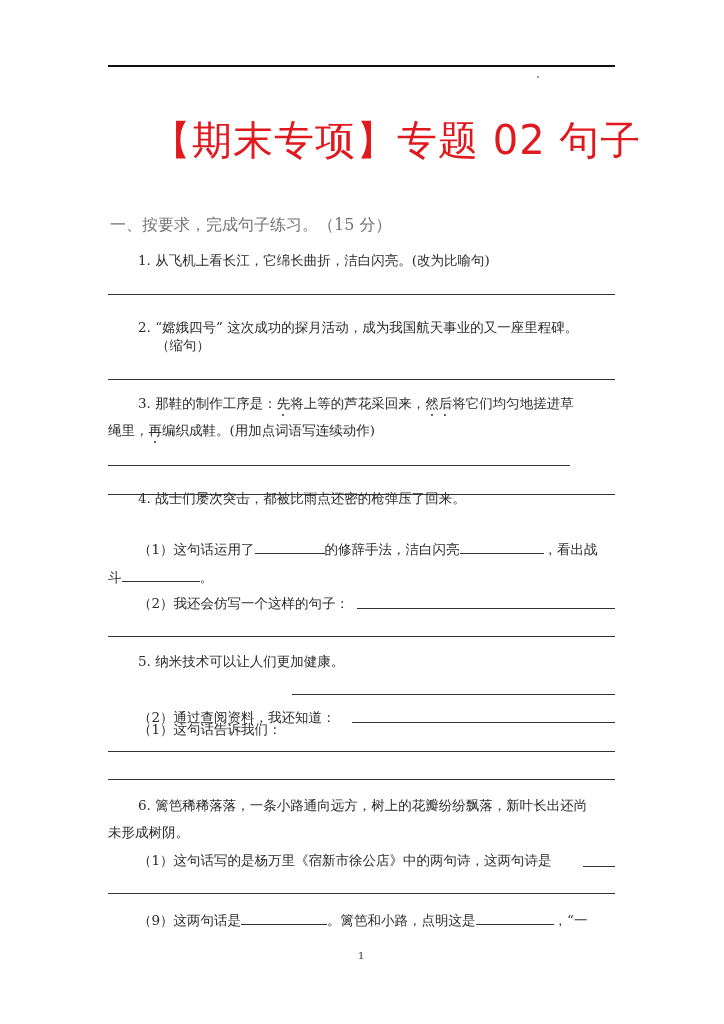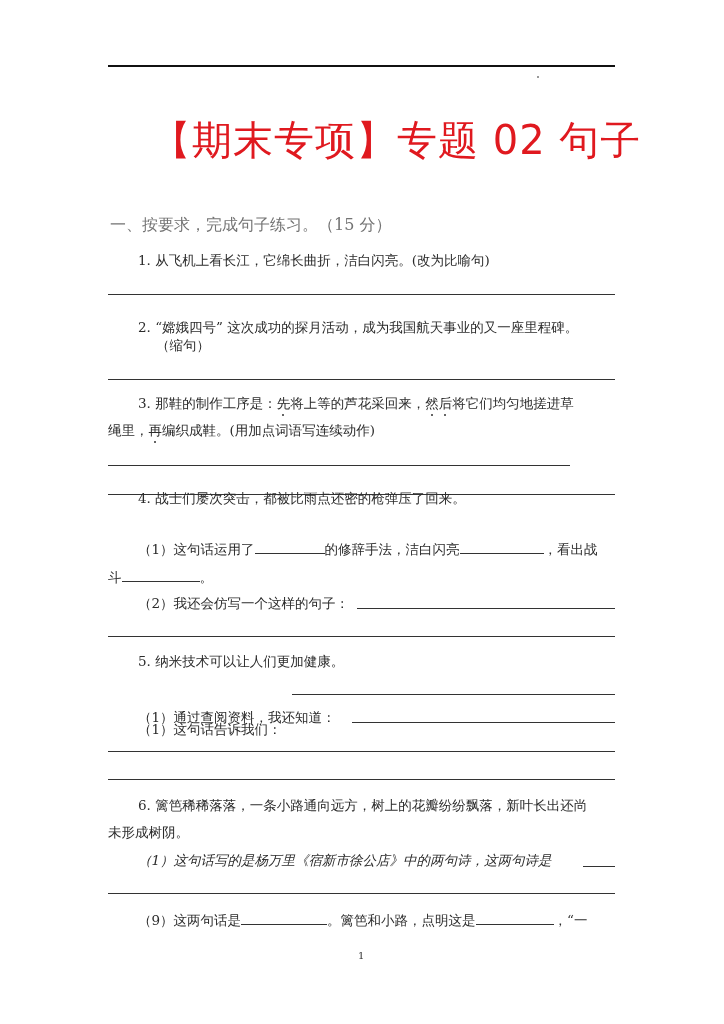--- a/index.html
+++ b/index.html
@@ -50,27 +50,27 @@
 <div class="line" style="left:108px; top:567px;">
   <span>斗</span><span class="blank" style="width:78px;"></span><span>。</span>
 </div>
 <div class="line" style="left:138px; top:595px;">（2）我还会仿写一个这样的句子：</div>
 <div class="rule" style="left:357px; top:608px; width:258px;"></div>
 <div class="rule" style="left:108px; top:636px; width:507px;"></div>
 
 <div class="line" style="left:138px; top:653px;">5. 纳米技术可以让人们更加健康。</div>
 <div class="line" style="left:138px; top:681px;margin-top:40px;">（1）这句话告诉我们：</div>
 <div class="rule" style="left:292px; top:694px; width:323px;"></div>
-<div class="line" style="left:138px; top:709px;">（1）通过查阅资料，我还知道：</div>
+<div class="line" style="left:138px; top:709px;">（2）通过查阅资料，我还知道：</div>
 <div class="rule" style="left:352px; top:722px; width:263px;"></div>
 <div class="rule" style="left:108px; top:751px; width:507px;"></div>
 <div class="rule" style="left:108px; top:779px; width:507px;"></div>
 
 <div class="line" style="left:138px; top:797px;">6. 篱笆稀稀落落，一条小路通向远方，树上的花瓣纷纷飘落，新叶长出还尚</div>
 <div class="line" style="left:108px; top:824px;">未形成树阴。</div>
-<div class="line" style="left:138px; top:852px;font-style:italic;">（1）这句话写的是杨万里《宿新市徐公店》中的两句诗，这两句诗是</div>
+<div class="line" style="left:138px; top:852px;">（1）这句话写的是杨万里《宿新市徐公店》中的两句诗，这两句诗是</div>
 <div class="rule" style="left:583px; top:866px; width:32px;"></div>
 <div class="rule" style="left:108px; top:893px; width:507px;"></div>
 <div class="line" style="left:138px; top:910px;">
   <span>（9）这两句话是</span><span class="blank" style="width:86px;"></span><span>。篱笆和小路，点明这是</span><span class="blank" style="width:78px;"></span><span>，“一</span>
 </div>
 
 <div class="page-num">1</div>
 
 </body></html>

